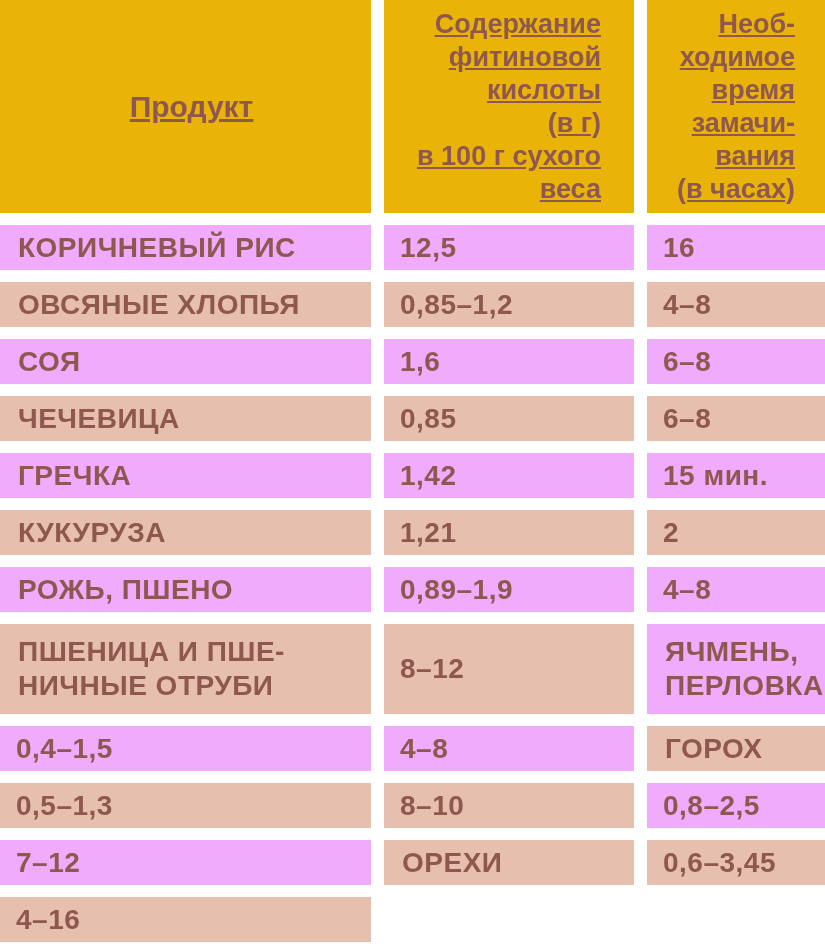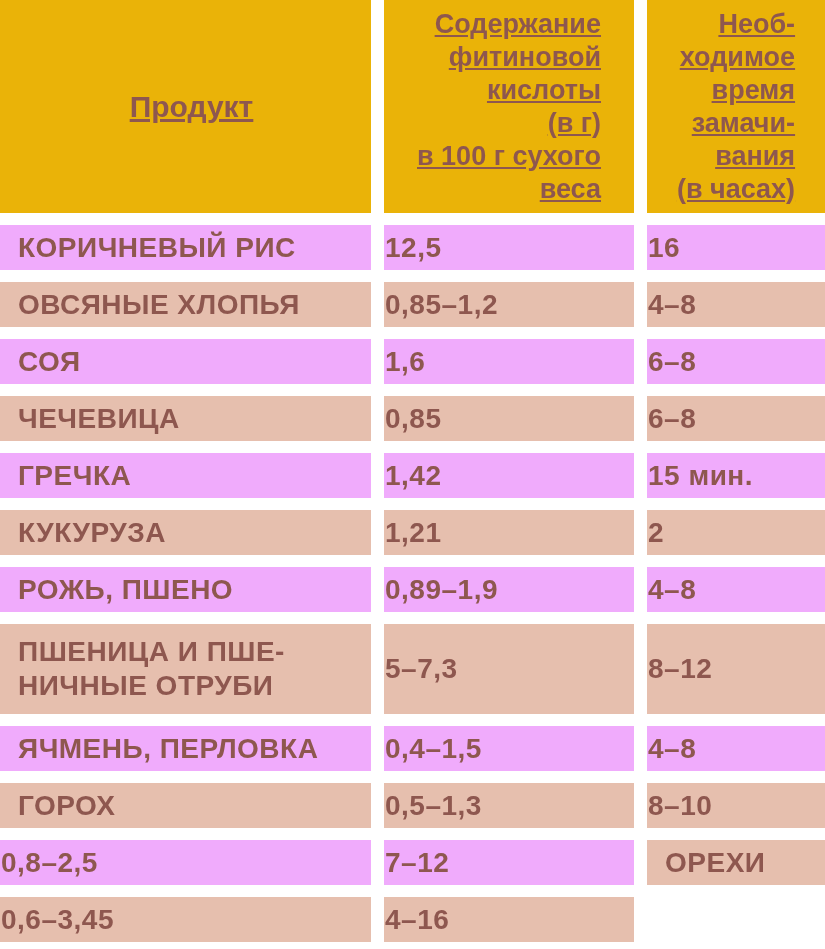--- a/index.html
+++ b/index.html
@@ -41,21 +41,21 @@
   .dark  { background: #e6bfae; }
   .c1 { padding-left: 18px; }
   .hdr.c1 { padding-left: 12px; }
   .rowlabel {
     font-size: 28px;
     line-height: 34px;
     letter-spacing: 0.5px;
   }
   .val {
     font-size: 28px;
-    padding-left: 1px;
+    padding-left: 16px;
     letter-spacing: 0.5px;
   }
 </style>
 </head>
 <body>
 
 <div class="table">
 
   <div class="cell hdr c1">Продукт</div>
   <div class="cell hdr">Содержание
@@ -94,21 +94,20 @@
   <div class="cell dark c1 rowlabel">КУКУРУЗА</div>
   <div class="cell dark val">1,21</div>
   <div class="cell dark val">2</div>
 
   <div class="cell light c1 rowlabel">РОЖЬ, ПШЕНО</div>
   <div class="cell light val">0,89–1,9</div>
   <div class="cell light val">4–8</div>
 
   <div class="cell dark c1 rowlabel">ПШЕНИЦА И ПШЕ-
 НИЧНЫЕ ОТРУБИ</div>
-  <div class="cell dark val">5–7,3</div>
   <div class="cell dark val">8–12</div>
 
   <div class="cell light c1 rowlabel">ЯЧМЕНЬ, ПЕРЛОВКА</div>
   <div class="cell light val">0,4–1,5</div>
   <div class="cell light val">4–8</div>
 
   <div class="cell dark c1 rowlabel">ГОРОХ</div>
   <div class="cell dark val">0,5–1,3</div>
   <div class="cell dark val">8–10</div>
 

